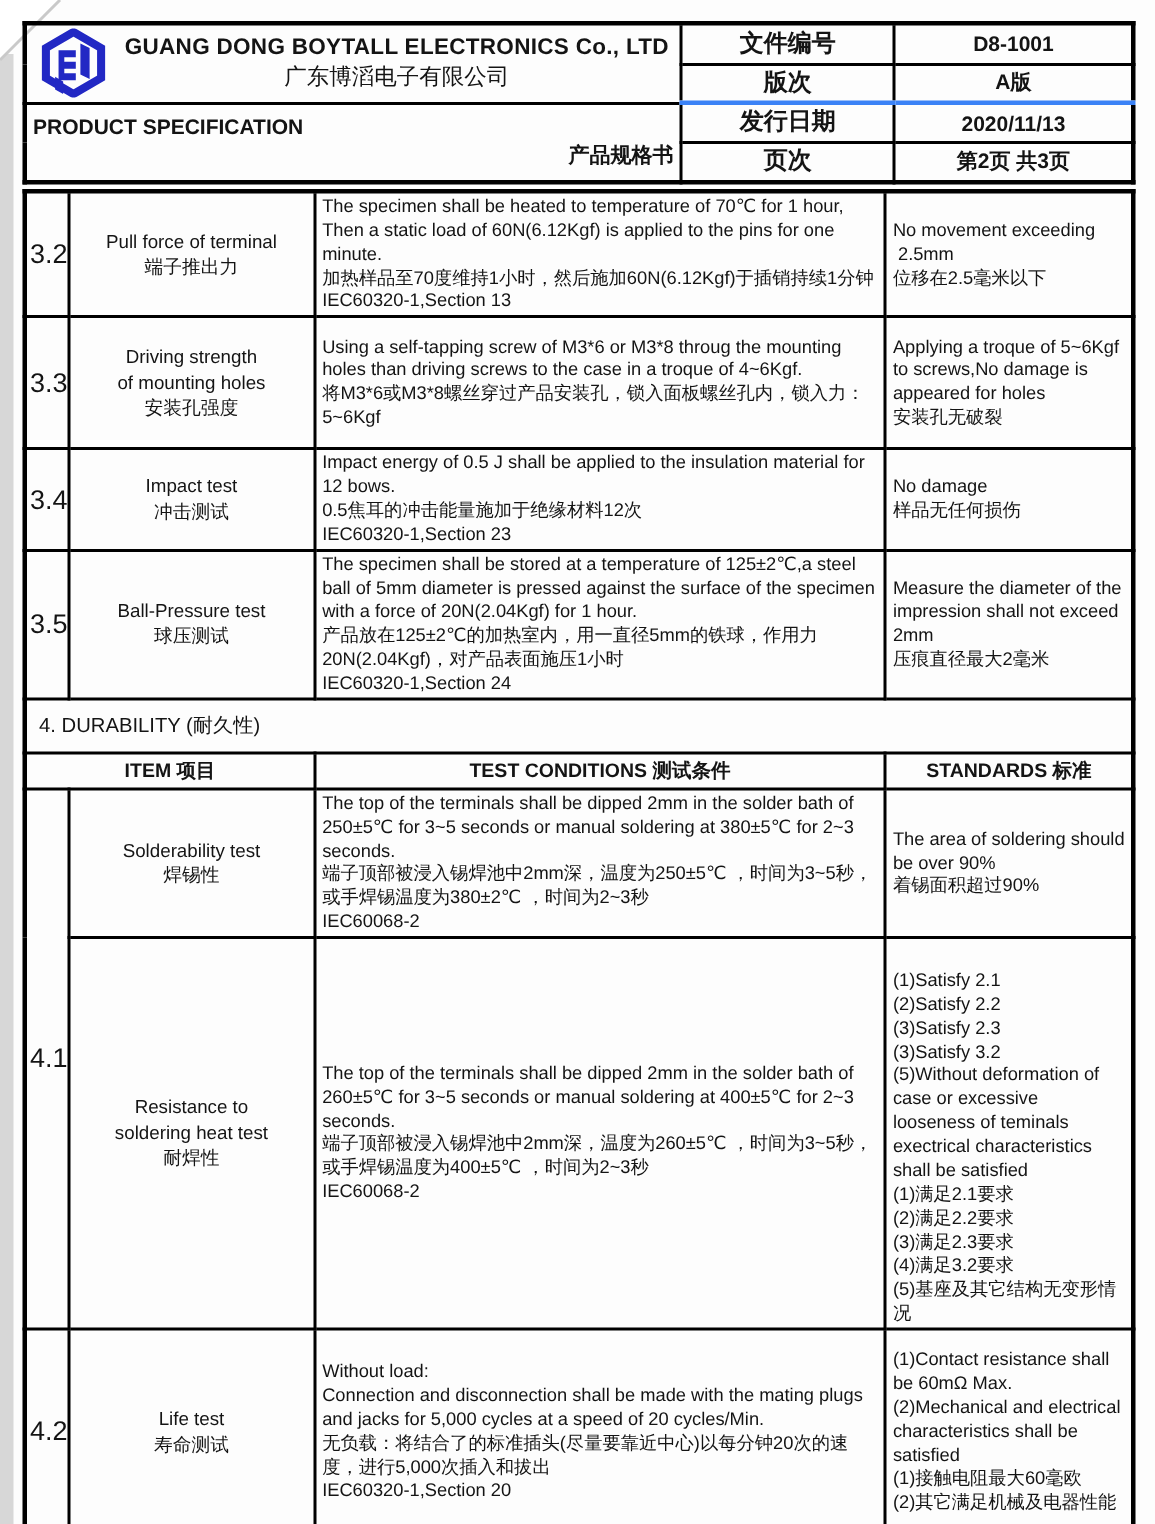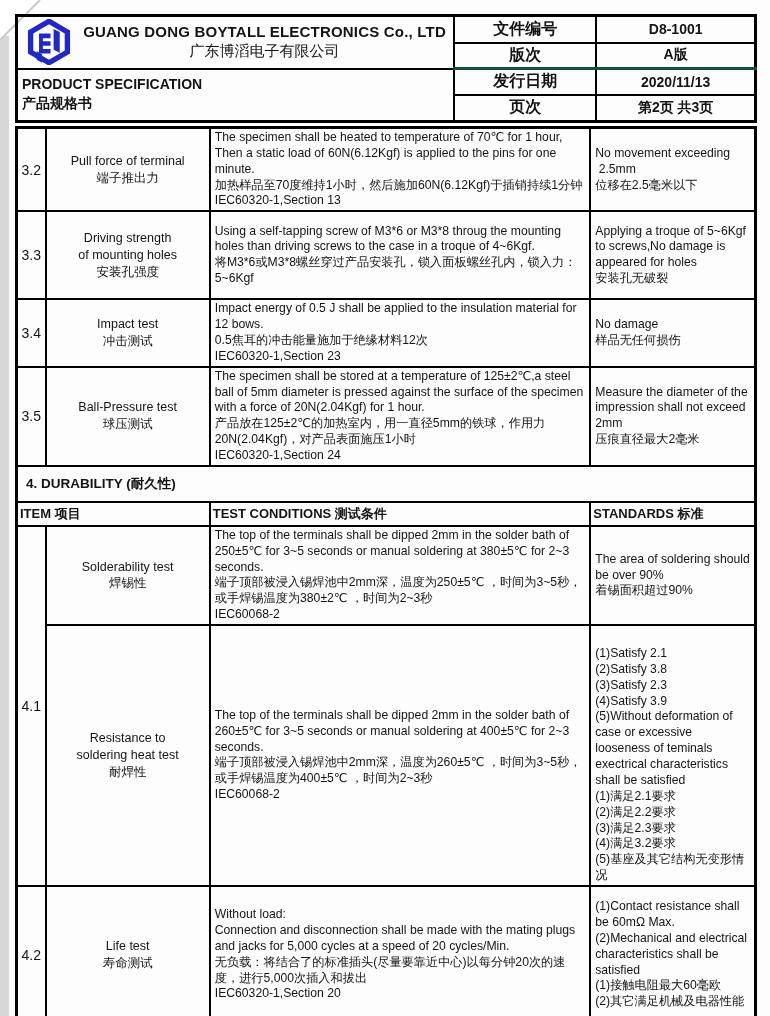--- a/index.html
+++ b/index.html
@@ -20,34 +20,34 @@
 
   
   .co-cell{padding:2px 6px;}
   .co-wrap{display:flex;align-items:center;gap:8px;}
   .logo-box{flex:0 0 50px;display:flex;align-items:center;justify-content:center;}
   .co-text{flex:1;text-align:center;}
   .co-en{font-weight:bold;font-size:15px;letter-spacing:0.2px;}
   .co-cn{font-weight:normal;font-size:15px;margin-top:2px;}
   .hd-label{text-align:center;font-weight:bold;font-size:16px;}
   .hd-value{text-align:center;font-weight:bold;font-size:14px;margin-top:44px;}
-  .thick-bottom{border-bottom:3px solid #14532d;}
+  .thick-bottom{border-bottom:3px solid #3b82f6;}
   .title-en{text-align:left;font-weight:bold;font-size:14px;}
-  .title-cn{text-align:left;font-weight:bold;font-size:14px;margin-top:3px;}
+  .title-cn{text-align:right;font-weight:bold;font-size:14px;margin-top:3px;}
 
   
-  .num{ text-align:center;font-size:14px;padding:1px 2px;margin-left:23px;}
+  .num{ text-align:center;font-size:18px;padding:1px 2px;margin-left:23px;}
   .item{text-align:center;font-size:12.5px;line-height:1.35;}
   .cond{font-size:12.2px;line-height:1.3;margin-left:18px;}
   .cond div{white-space:pre-wrap;}
   .std{font-size:12.2px;line-height:1.3;}
   .std div{white-space:pre-wrap;}
   .std-top{vertical-align:top;padding-top:20px;}
-  .sec-title{font-weight:bold;font-size:13.5px;padding-left:8px;margin-left:48px;}
-  .col-head{text-align:left;font-weight:bold;font-size:13px;padding:2px;}
+  .sec-title{font-weight:normal;font-size:13.5px;padding-left:8px;margin-left:48px;}
+  .col-head{text-align:center;font-weight:bold;font-size:13px;padding:2px;}
 </style>
 </head>
 <body>
 
 <div class="scan-left-strip"></div>
 <svg class="scan-corner" viewBox="0 0 44 44">
   <polygon points="0,0 40,0 0,40" fill="#ffffff"></polygon>
   <line x1="0" y1="40" x2="40" y2="0" stroke="#c9c9c9" stroke-width="2"></line>
 </svg>
 
@@ -210,23 +210,23 @@
             <div>soldering heat test</div>
             <div>耐焊性</div>
           </td>
       <td class="cond">
             <div>The top of the terminals shall be dipped 2mm in the solder bath of 260±5℃ for 3~5 seconds or manual soldering at 400±5℃ for 2~3 seconds.</div>
             <div>端子顶部被浸入锡焊池中2mm深，温度为260±5℃ ，时间为3~5秒，或手焊锡温度为400±5℃ ，时间为2~3秒</div>
             <div>IEC60068-2</div>
           </td>
       <td class="std std-top">
             <div>(1)Satisfy 2.1</div>
-            <div>(2)Satisfy 3.8</div>
+            <div>(2)Satisfy 2.2</div>
             <div>(3)Satisfy 2.3</div>
-            <div>(4)Satisfy 3.9</div>
+            <div>(3)Satisfy 3.2</div>
             <div>(5)Without deformation of case or excessive looseness of teminals exectrical characteristics shall be satisfied</div>
             <div>(1)满足2.1要求</div>
             <div>(2)满足2.2要求</div>
             <div>(3)满足2.3要求</div>
             <div>(4)满足3.2要求</div>
             <div>(5)基座及其它结构无变形情况</div>
           </td>
     </tr>
 
     <tr style="height:138px">

